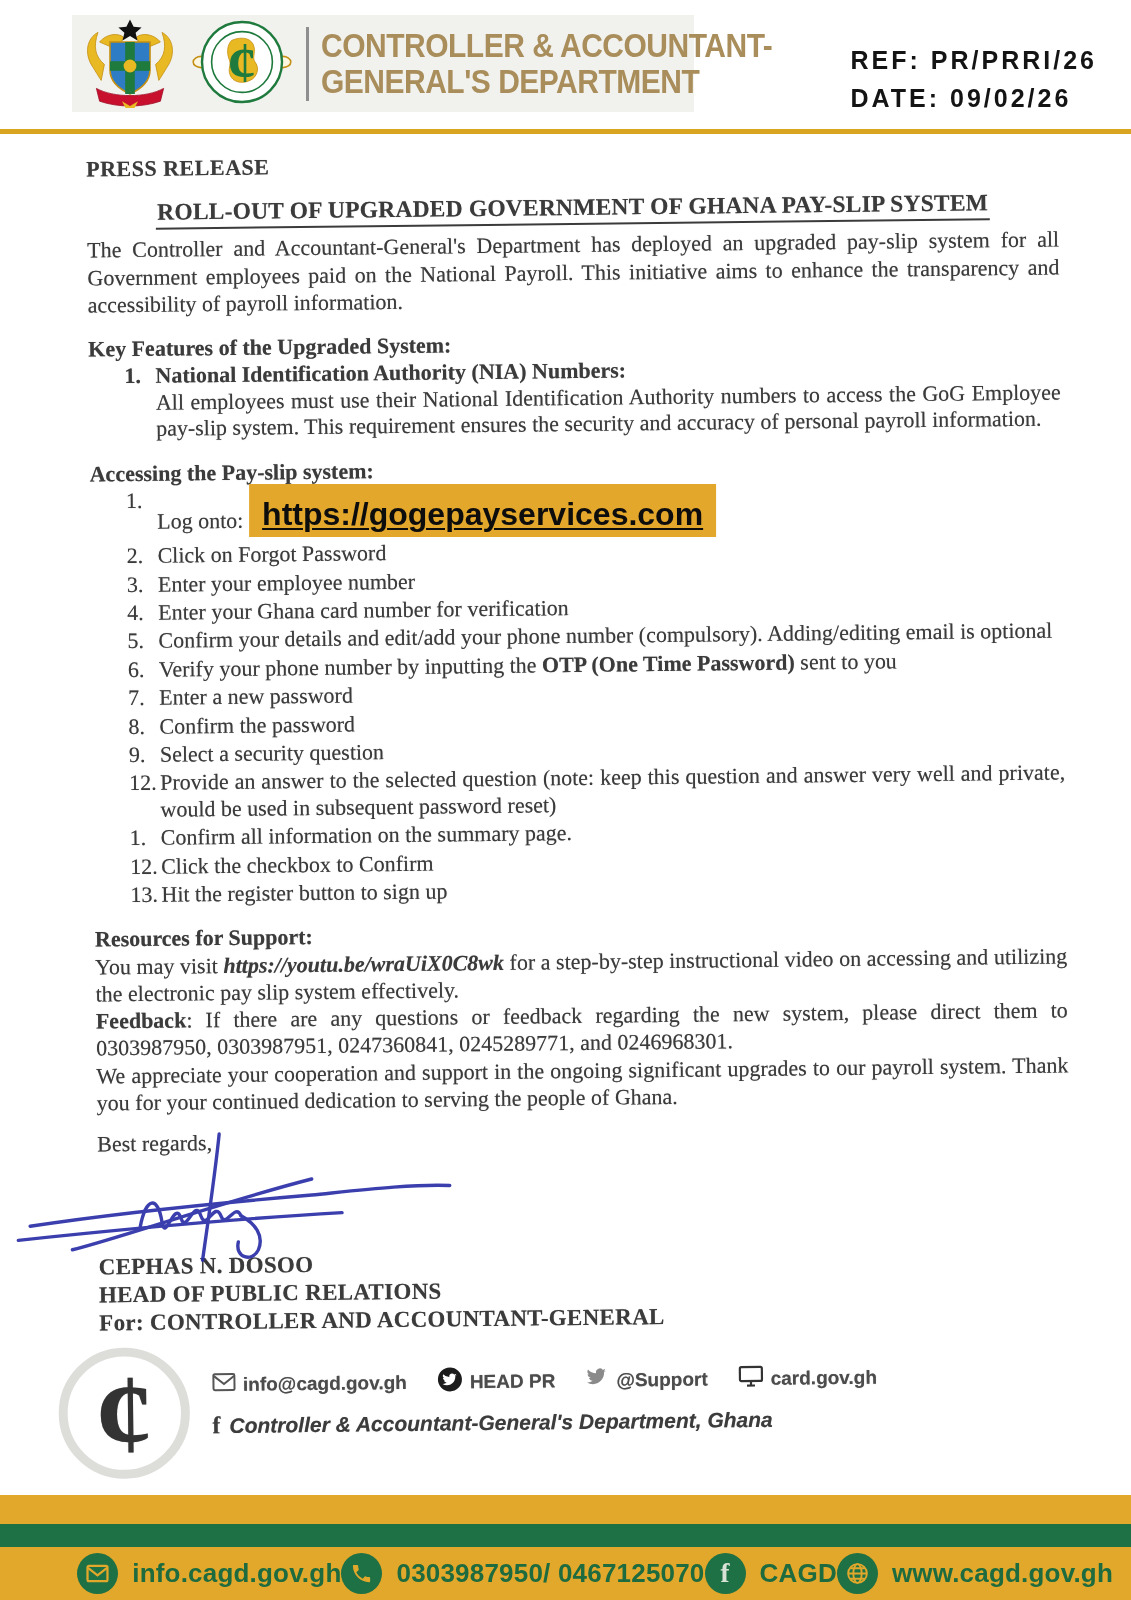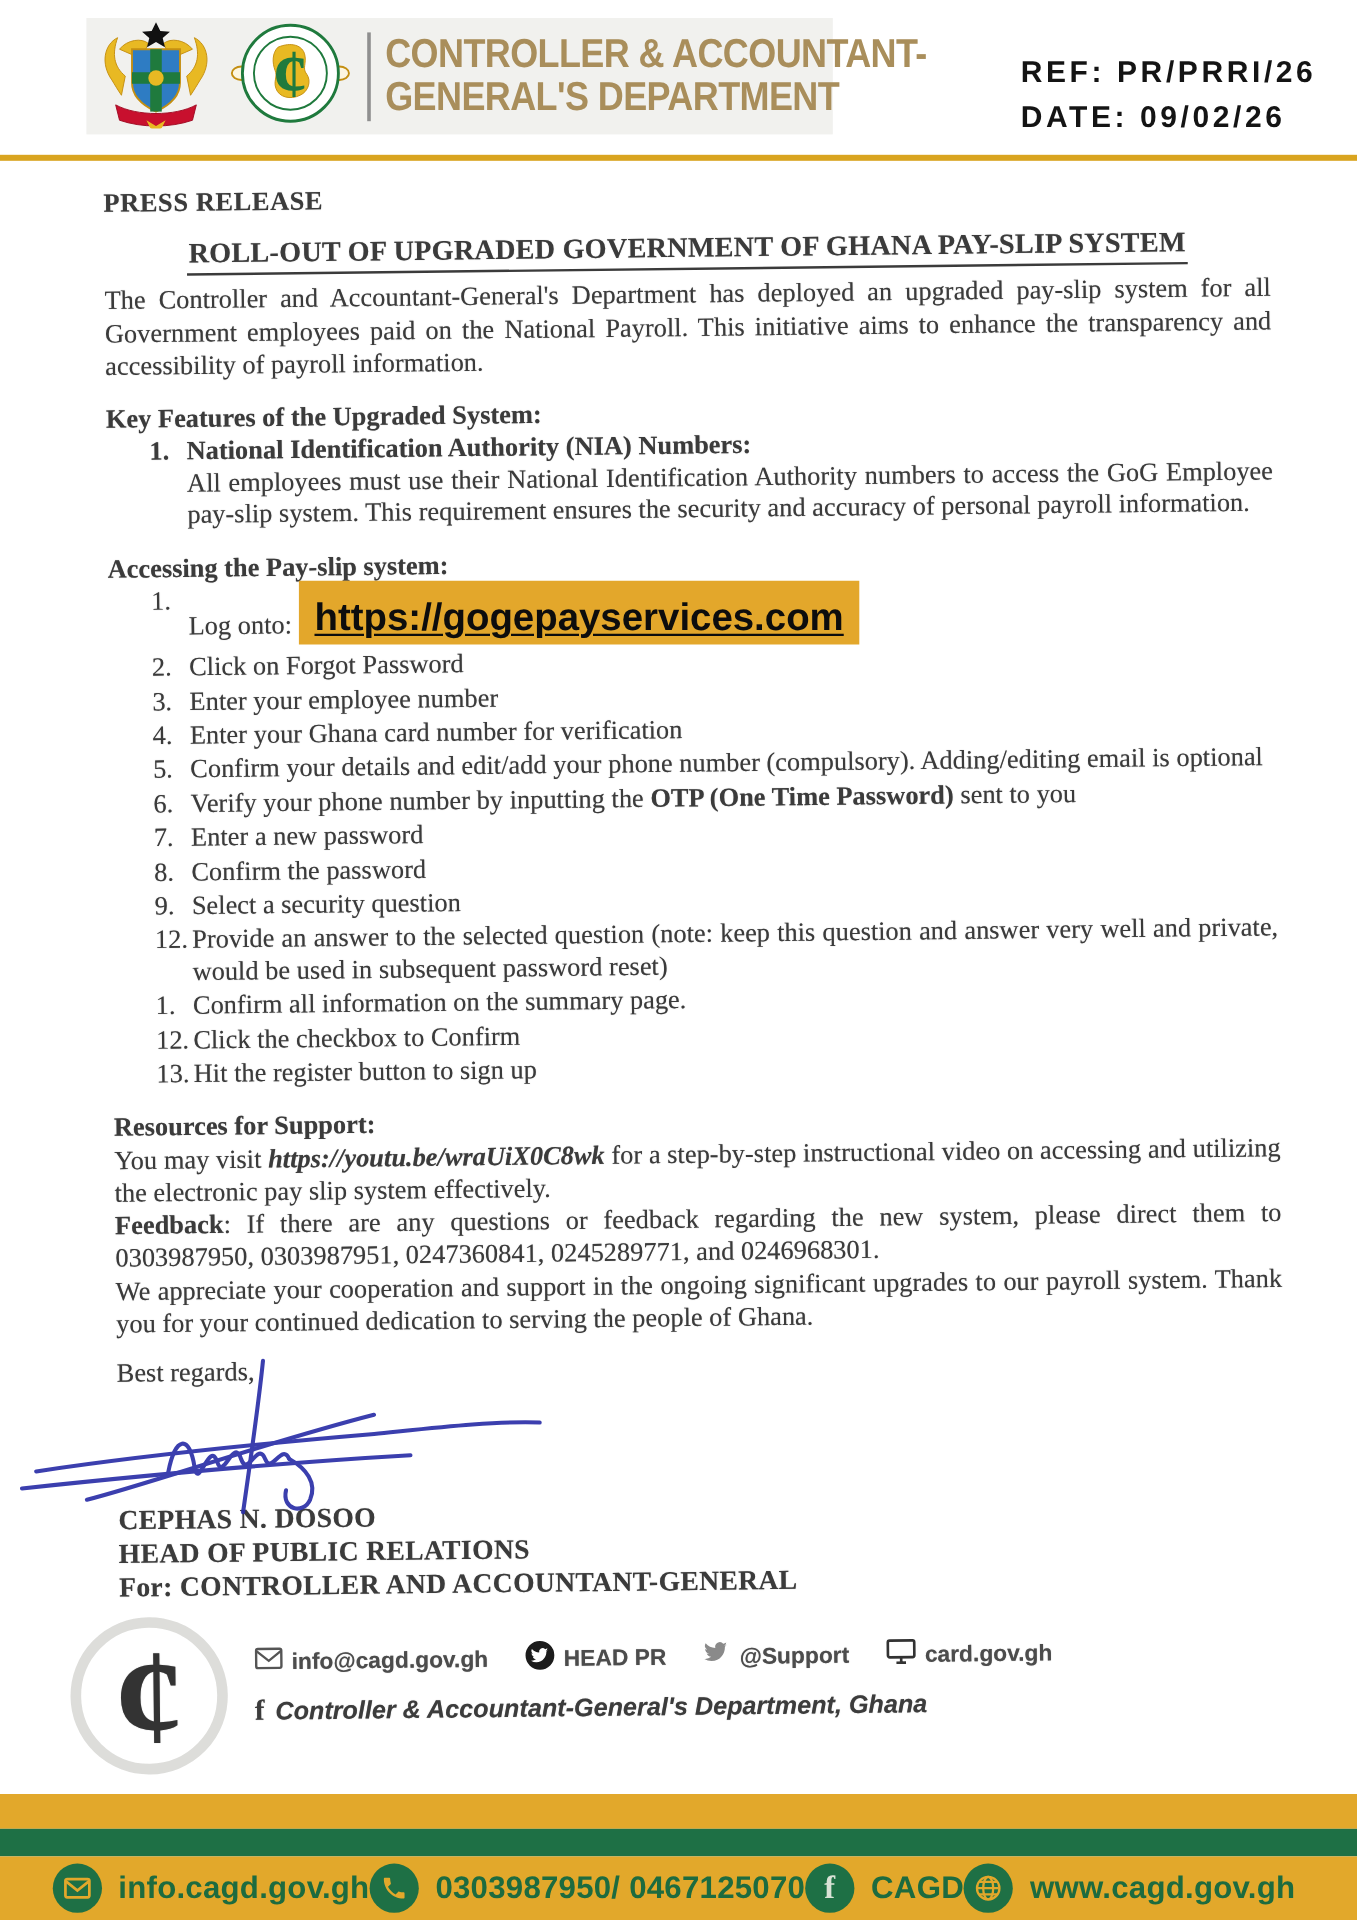--- a/index.html
+++ b/index.html
@@ -63,21 +63,21 @@
   .fb-line{display:flex;align-items:center;gap:9px;margin-top:10px;font-size:21px;
     font-weight:700;font-style:italic;color:#3c3c3c;cursor:pointer;}
   .fb-f{font-family:"Liberation Serif",serif;font-weight:700;font-size:24px;font-style:normal;}
 
   
   .bottom-bar{position:absolute;left:0;right:0;bottom:0;height:105px;}
   .bar-gold-top{height:29px;background:#e2a82b;}
   .bar-green-stripe{height:23px;background:#1e7045;}
   .bar-contacts{
     height:53px;background:#e2a82b;display:flex;align-items:center;
-    justify-content:center;padding:0 18px 0 10px;box-sizing:border-box;
+    justify-content:flex-end;padding:0 18px 0 10px;box-sizing:border-box;
   }
   .contact-item{display:flex;align-items:center;gap:14px;cursor:pointer;}
   .contact-icon{
     width:41px;height:41px;border-radius:50%;background:#1e7045;
     display:flex;align-items:center;justify-content:center;flex:0 0 auto;
   }
   .contact-label{color:#1d6b3f;font-weight:800;font-size:26px;letter-spacing:.2px;white-space:nowrap;}
 </style>
 </head>
 <body>

